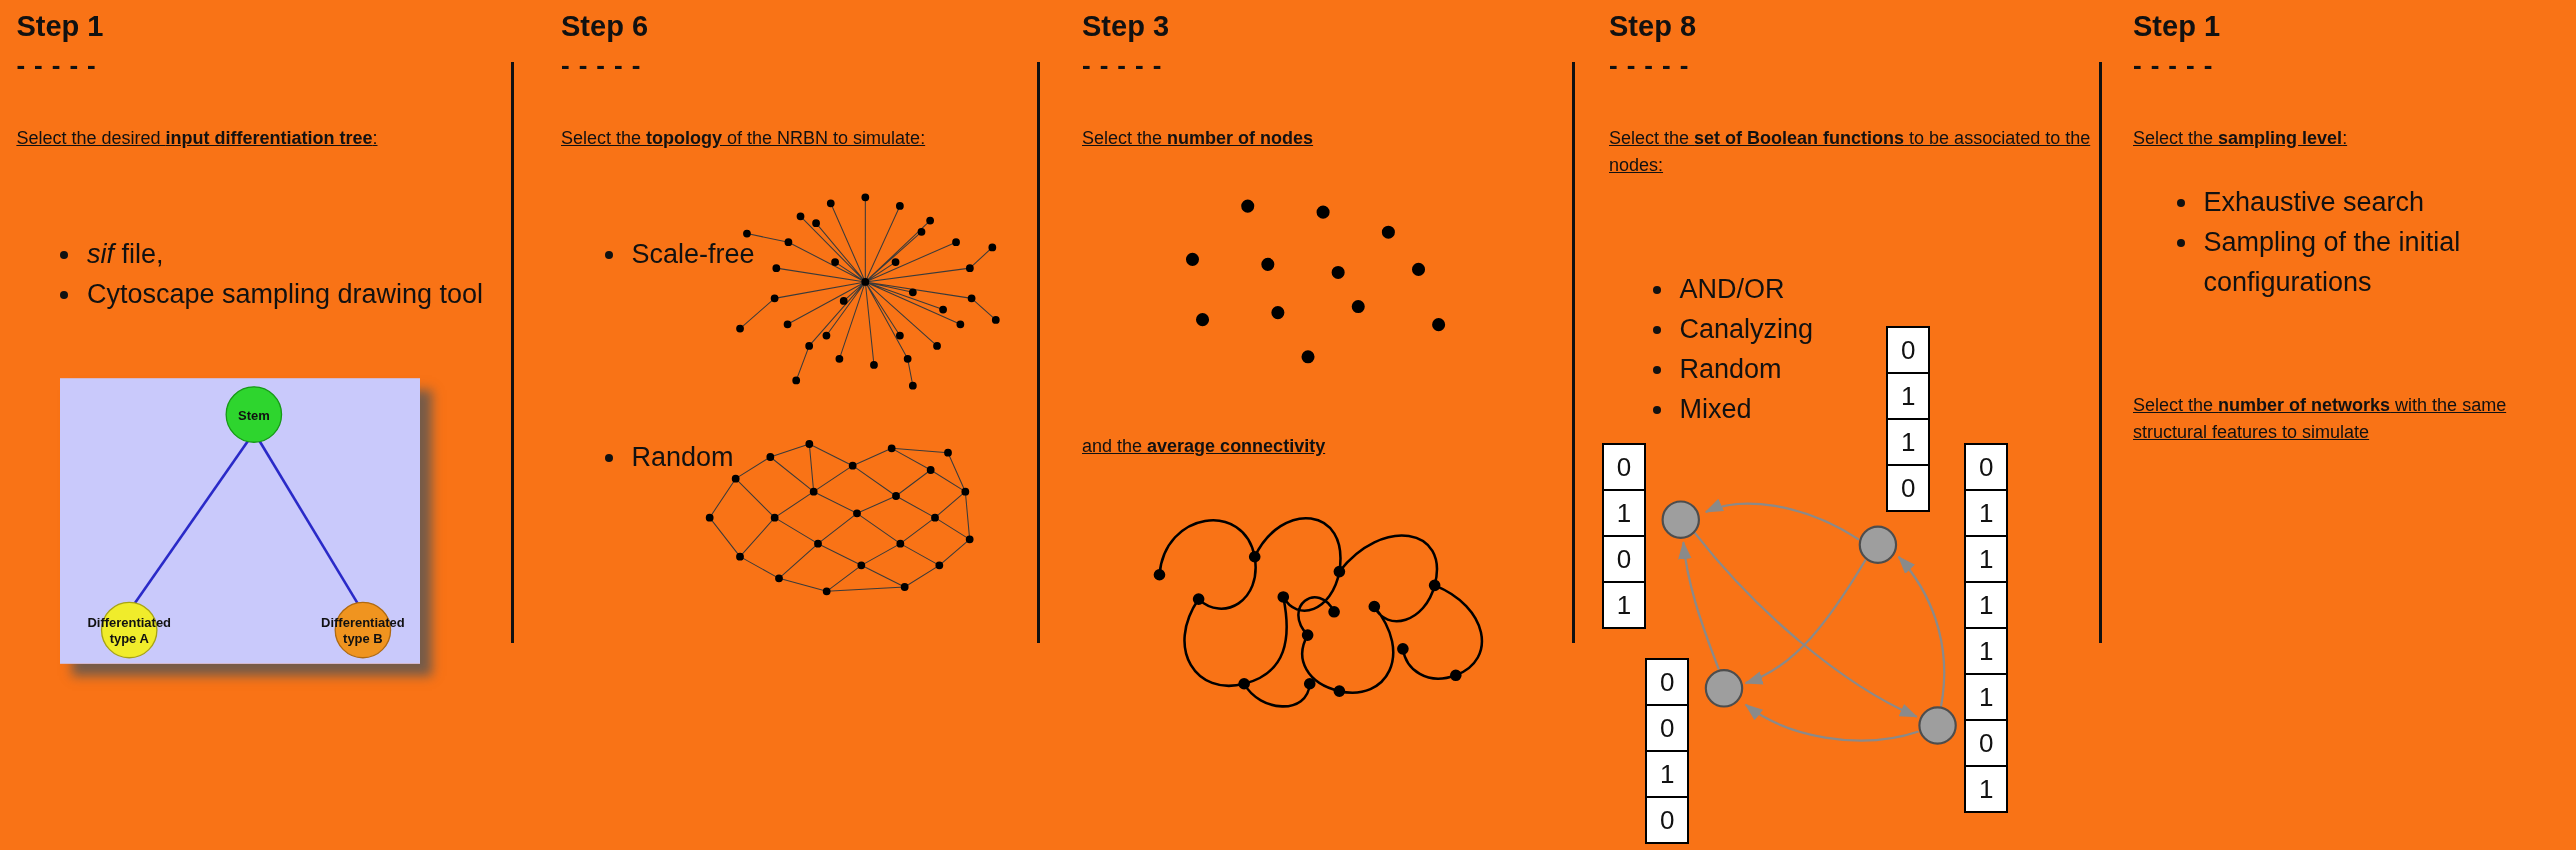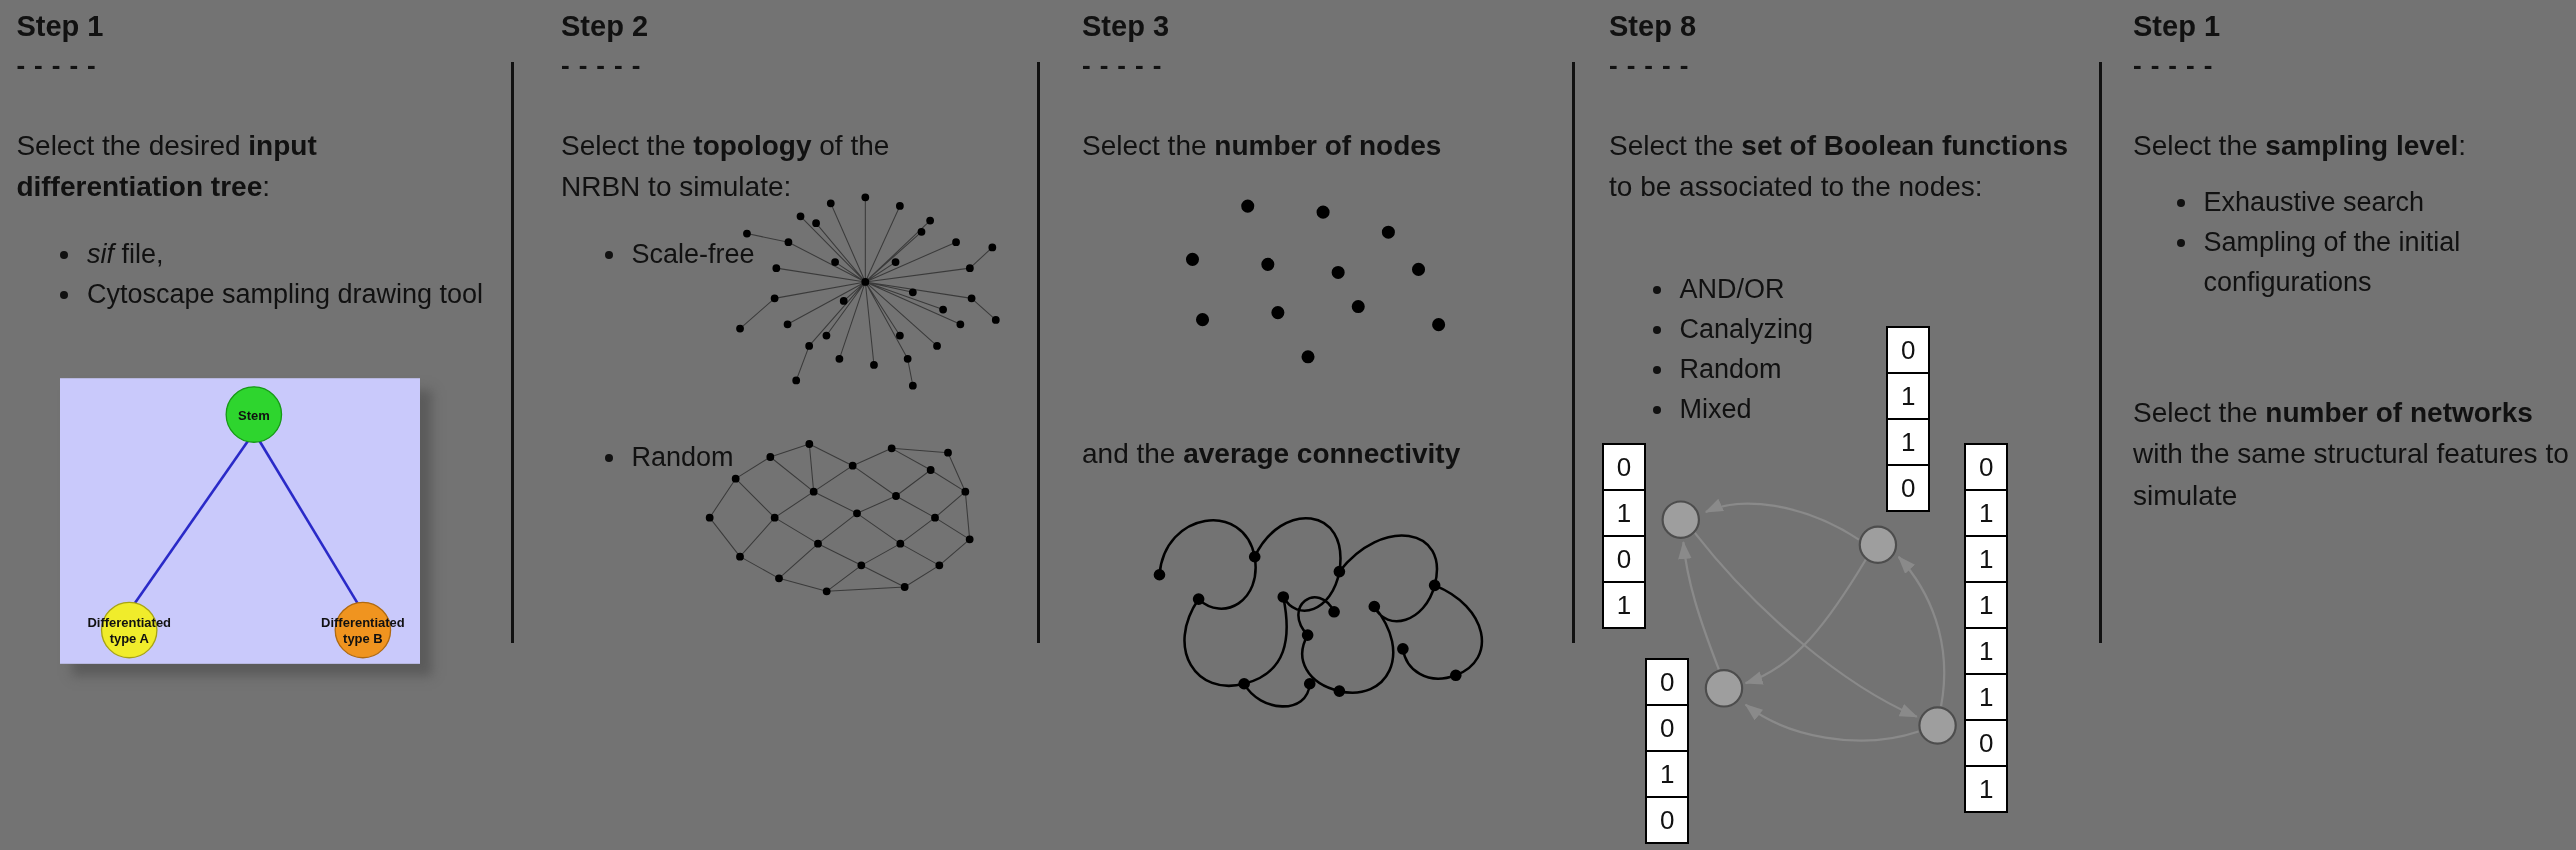--- a/index.html
+++ b/index.html
@@ -1,24 +1,24 @@
 <!DOCTYPE html>
 <html style="font-size:14px"><head>
 <meta charset="utf-8">
 <style>
   html,body { margin:0; padding:0; background:#ffffff; }
   .canvas {
-    position:relative; width:2576px; height:851px; background:#737373;
+    position:relative; width:2576px; height:851px; background:#f97316;
     font-family:"Liberation Sans", sans-serif; color:#111; overflow:hidden;
   }
   .col { position:absolute; top:0; height:851px; }
   .abs { position:absolute; }
   .step-title { margin:0; position:absolute; top:10.4px; left:0; font-size:29px; font-weight:bold; }
   .dashes { position:absolute; top:50px; left:0; font-size:26px; font-weight:bold; letter-spacing:0.9px; }
-  .body { position:absolute; left:0; margin:0; font-size:28px; line-height:1.48; }
+  .body { position:absolute; left:0; margin:0; font-size:18px; line-height:1.48;text-decoration:underline; }
   .body strong { font-weight:bold; }
   .bullets { position:absolute; left:0; margin:17px; padding-left:50px; font-size:27px; line-height:1.48; list-style:disc; }
   .bullets li { padding-left:3.5px; }
   .it { font-style:italic; }
   .divider { position:absolute; top:62px; width:2.6px; height:581px; background:#111; }
   .tree-figure { position:absolute; box-shadow:12px 12px 10.4px rgba(85,85,85,0.8); line-height:0; }
   .node-label { font-family:"Liberation Sans", sans-serif; font-size:15px; font-weight:bold; fill:#111; }
   .net-edges { stroke:#3a3a3a; stroke-width:1.2; fill:none; }
   .net-dots { stroke:#000; fill:none; stroke-linecap:round; }
   .tangle-paths { stroke:#000; stroke-width:2.4; fill:none; }
@@ -58,21 +58,21 @@
         <circle cx="350" cy="291" r="32" stroke="#b06a10" stroke-width="1.5" fill="#f0941f"></circle>
         <text x="350" y="287" text-anchor="middle" class="node-label">Differentiated</text>
         <text x="350" y="306" text-anchor="middle" class="node-label">type B</text>
       </svg>
     </div>
   </section>
 
   <div class="divider" style="left:511px"></div>
 
   <section class="col" style="left:561px;width:459px">
-    <h2 class="step-title">Step 2</h2>
+    <h2 class="step-title">Step 6</h2>
     <div class="dashes">- - - - -</div>
     <p class="body" style="top:125px;width:407px"><span>Select the </span><strong>topology</strong><span> of the NRBN to simulate:</span></p>
     <ul class="bullets" style="top:218px;width:260px">
       <li><span>Scale-free</span></li>
     </ul>
     <ul class="bullets" style="top:421px;width:260px">
       <li><span>Random</span></li>
     </ul>
     <svg class="abs" style="left:153px;top:180px" width="294" height="216" viewBox="0 0 340 250">
       <path class="net-edges" d="M175,118L100,42 M175,118L135,27 M175,118L175,20 M175,118L215,30 M175,118L250,47 M175,118L280,72 M175,118L296,102 M175,118L298,137 M175,118L285,167 M175,118L258,192 M175,118L224,207 M175,118L185,214 M175,118L145,207 M175,118L110,192 M175,118L85,167 M175,118L70,137 M175,118L72,102 M175,118L86,72 M175,118L118,50 M175,118L240,60 M175,118L265,150 M175,118L130,180 M175,118L215,180 M175,118L140,95 M175,118L210,95 M175,118L230,130 M175,118L150,140 M38,62L86,72 M30,172L70,137 M322,78L296,102 M326,162L298,137 M230,238L224,207 M95,232L110,192"></path>

